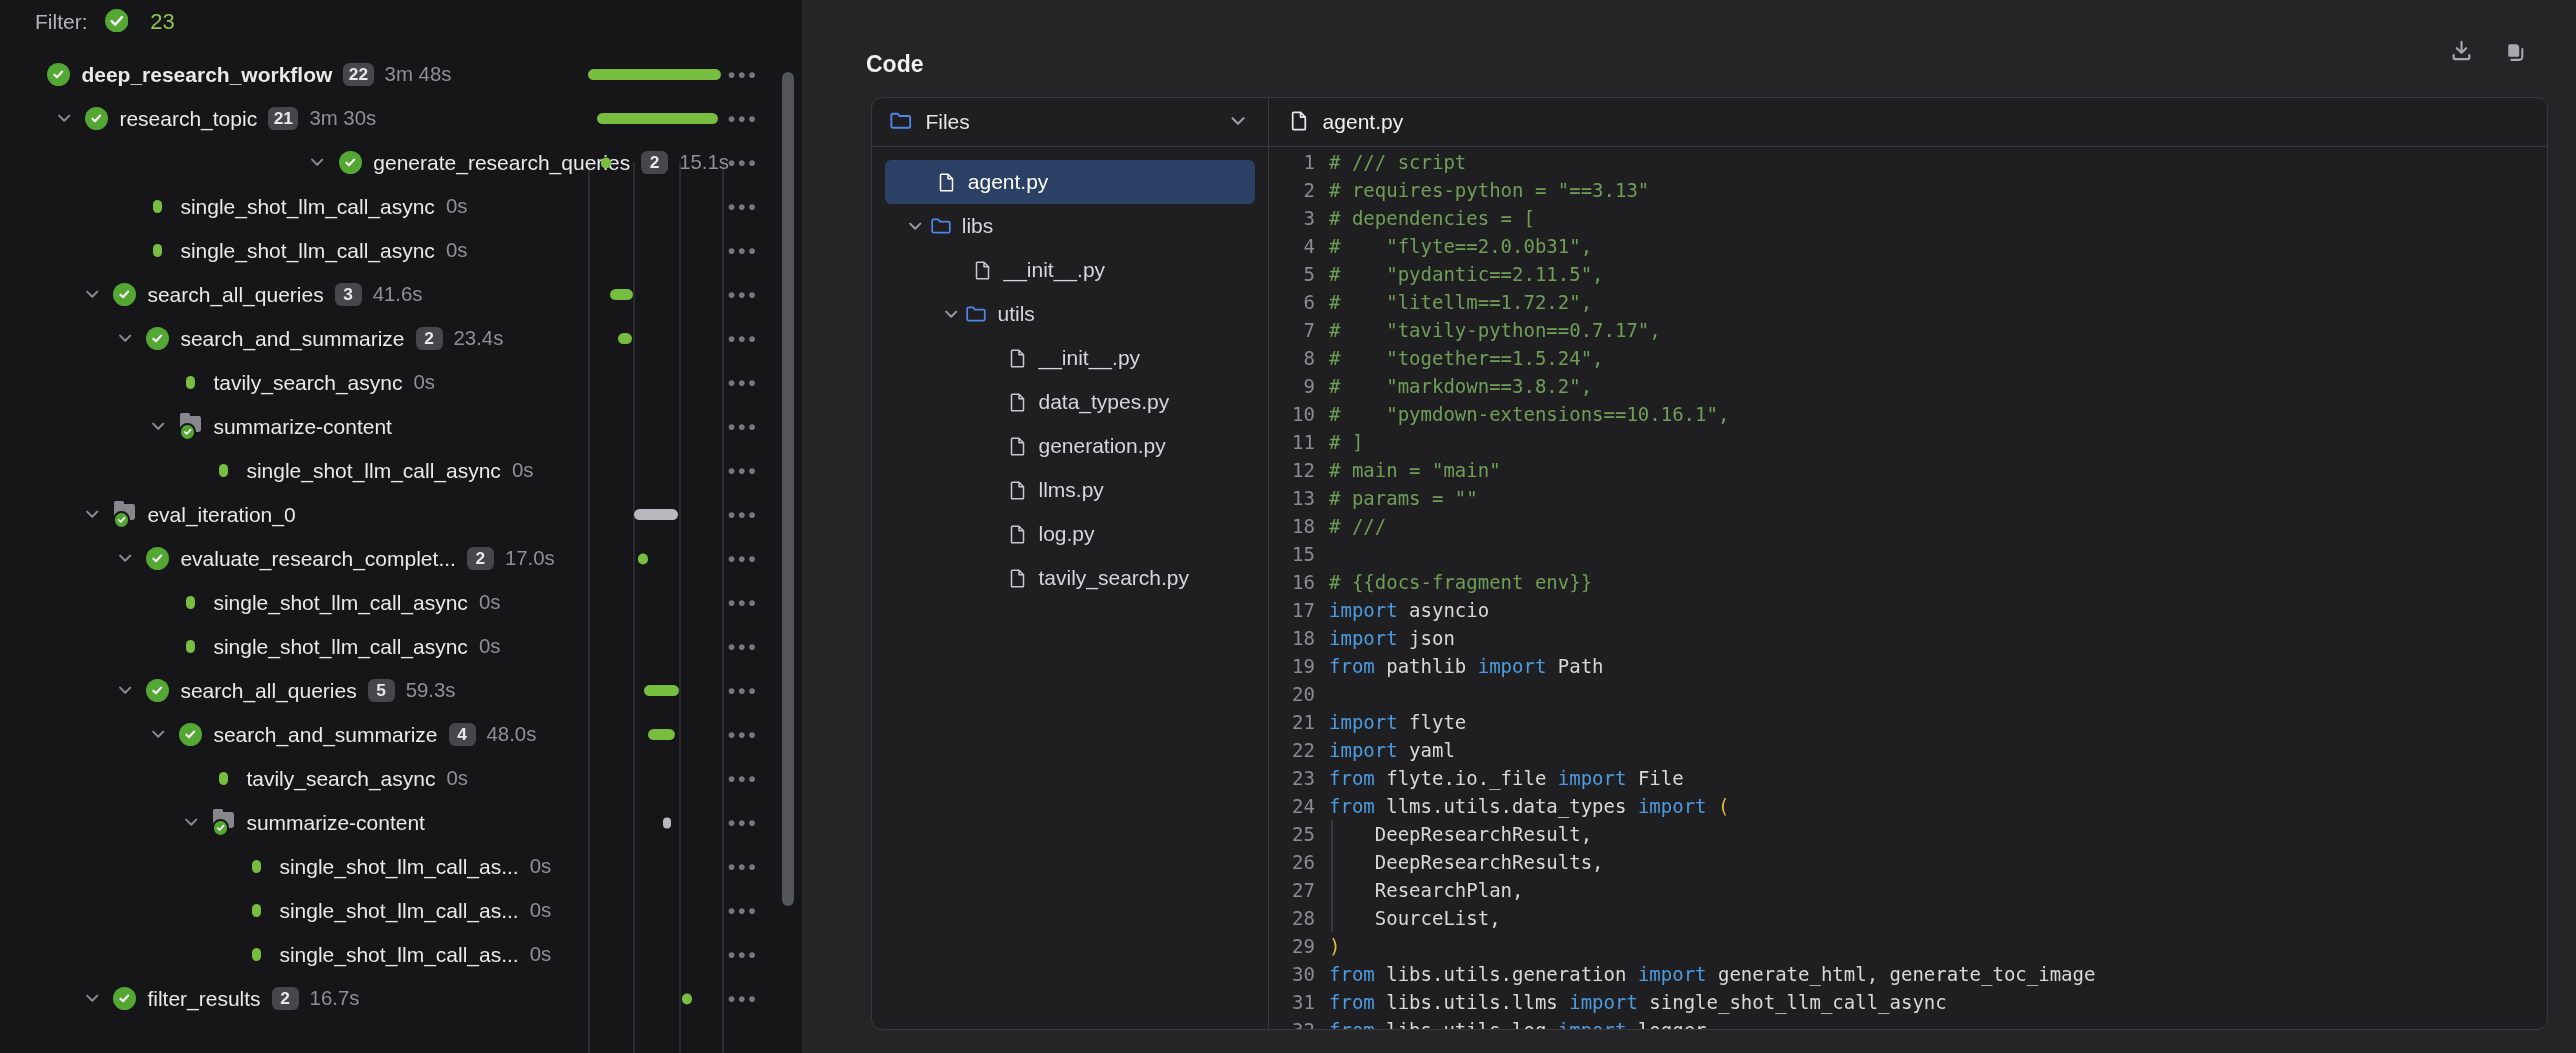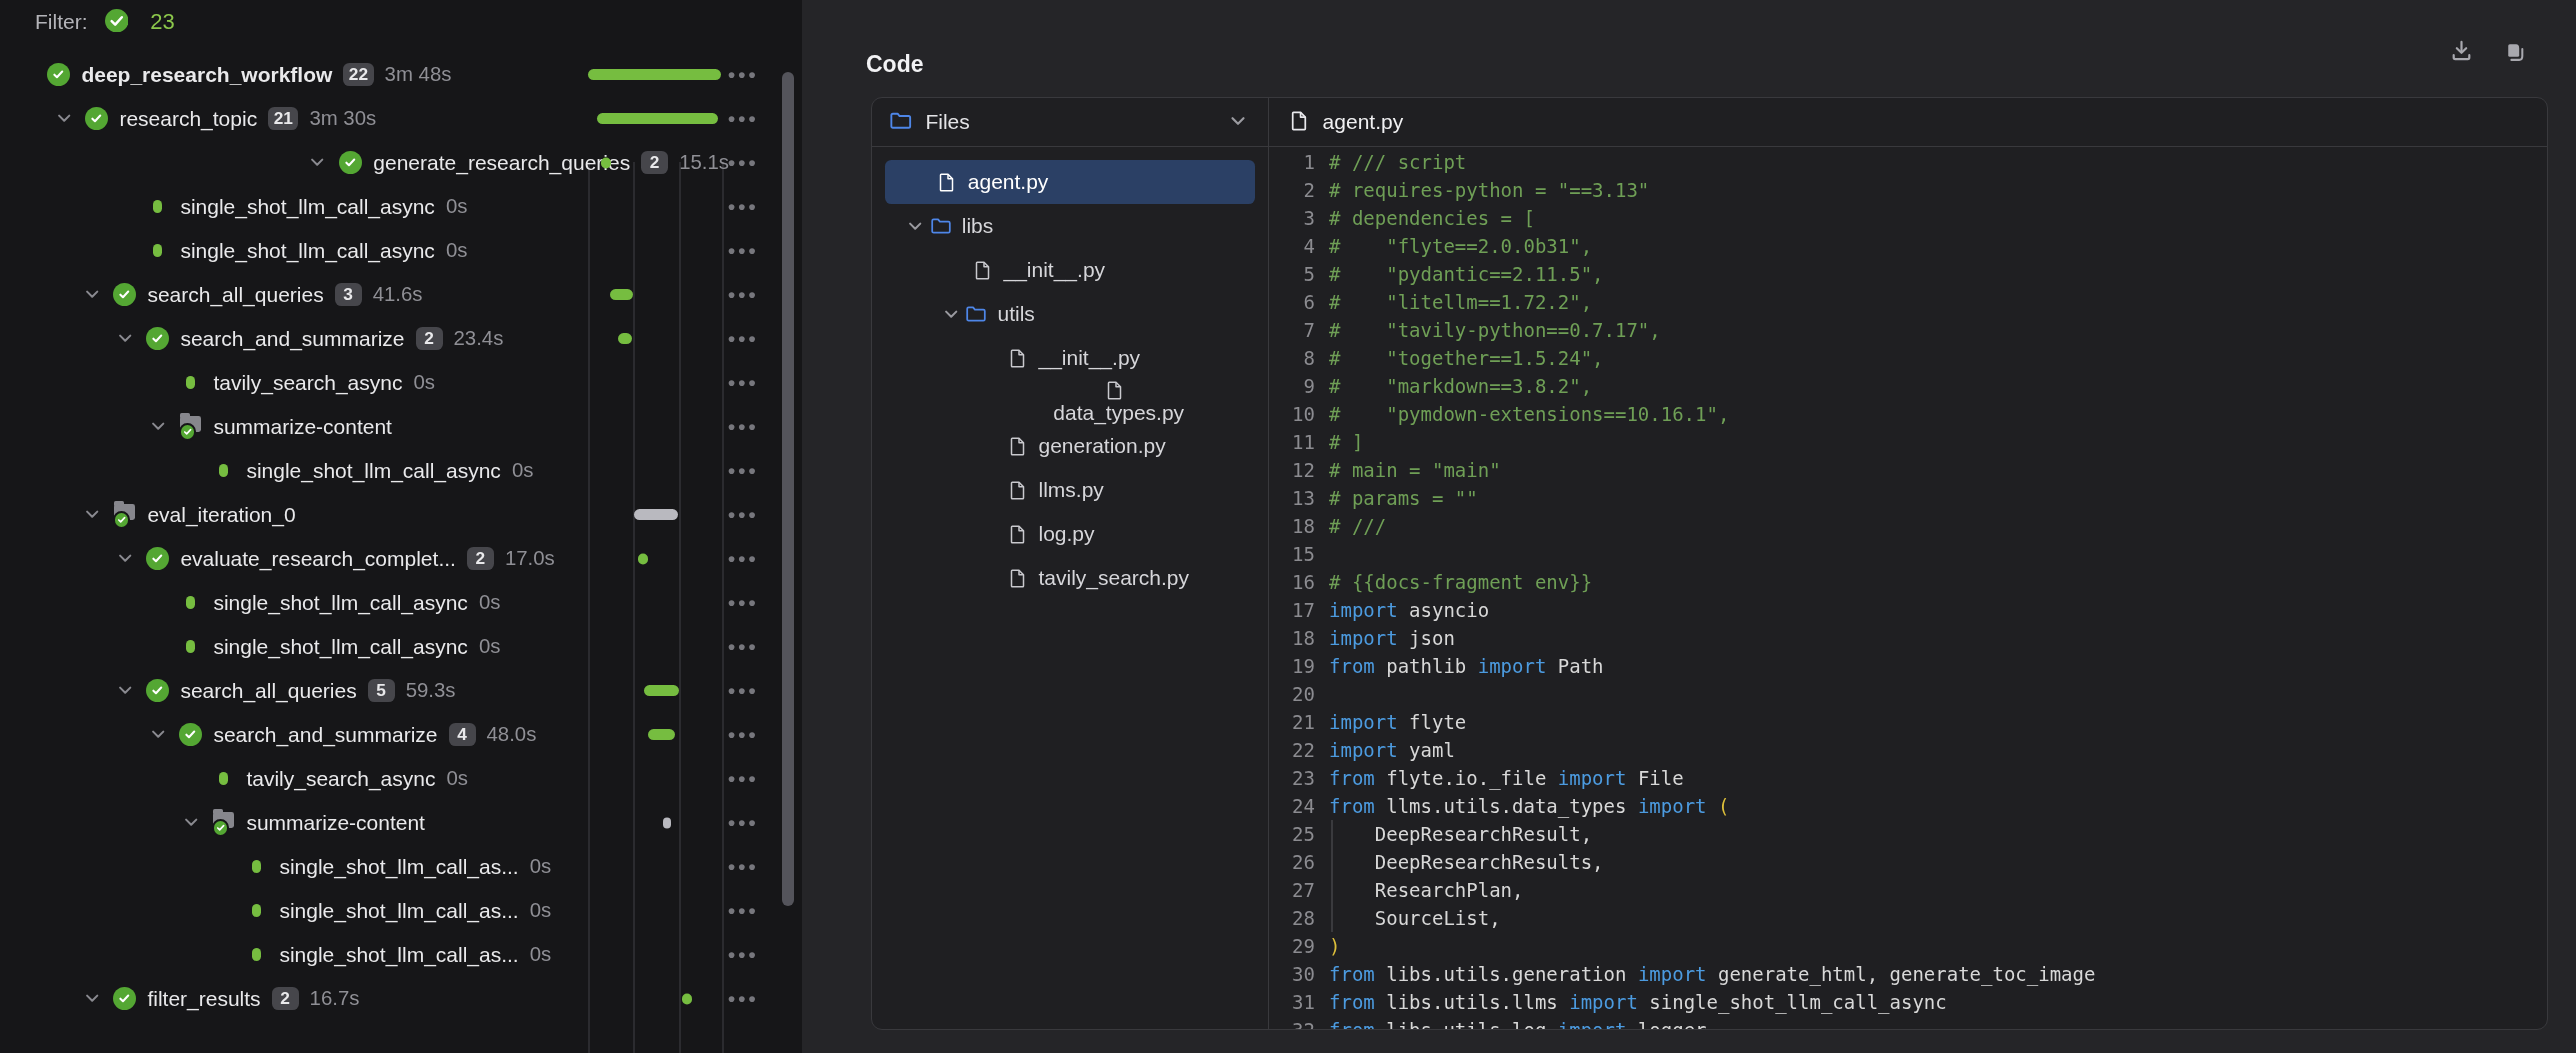--- a/index.html
+++ b/index.html
@@ -515,21 +515,21 @@
           <div class="frow" style="padding-left: 88px;">
             <span class="fspacer"></span>
             <span class="ficon">
               <svg width="21" height="21" viewBox="0 0 28 28" fill="none" stroke="#c9c9ce" stroke-width="2" stroke-linejoin="round">
                 <path d="M6 4 Q6 3 7 3 L16 3 L22 9 L22 24 Q22 25 21 25 L7 25 Q6 25 6 24 Z"></path>
                 <path d="M16 3 L16 9 L22 9"></path>
               </svg>
             </span>
             <span class="flabel">__init__.py</span>
           </div>
-          <div class="frow" style="padding-left: 88px; flex-direction: column;">
+          <div class="frow" style="padding-left: 88px;">
             <span class="fspacer"></span>
             <span class="ficon">
               <svg width="21" height="21" viewBox="0 0 28 28" fill="none" stroke="#c9c9ce" stroke-width="2" stroke-linejoin="round">
                 <path d="M6 4 Q6 3 7 3 L16 3 L22 9 L22 24 Q22 25 21 25 L7 25 Q6 25 6 24 Z"></path>
                 <path d="M16 3 L16 9 L22 9"></path>
               </svg>
             </span>
             <span class="flabel">data_types.py</span>
           </div>
           <div class="frow" style="padding-left: 88px;">

